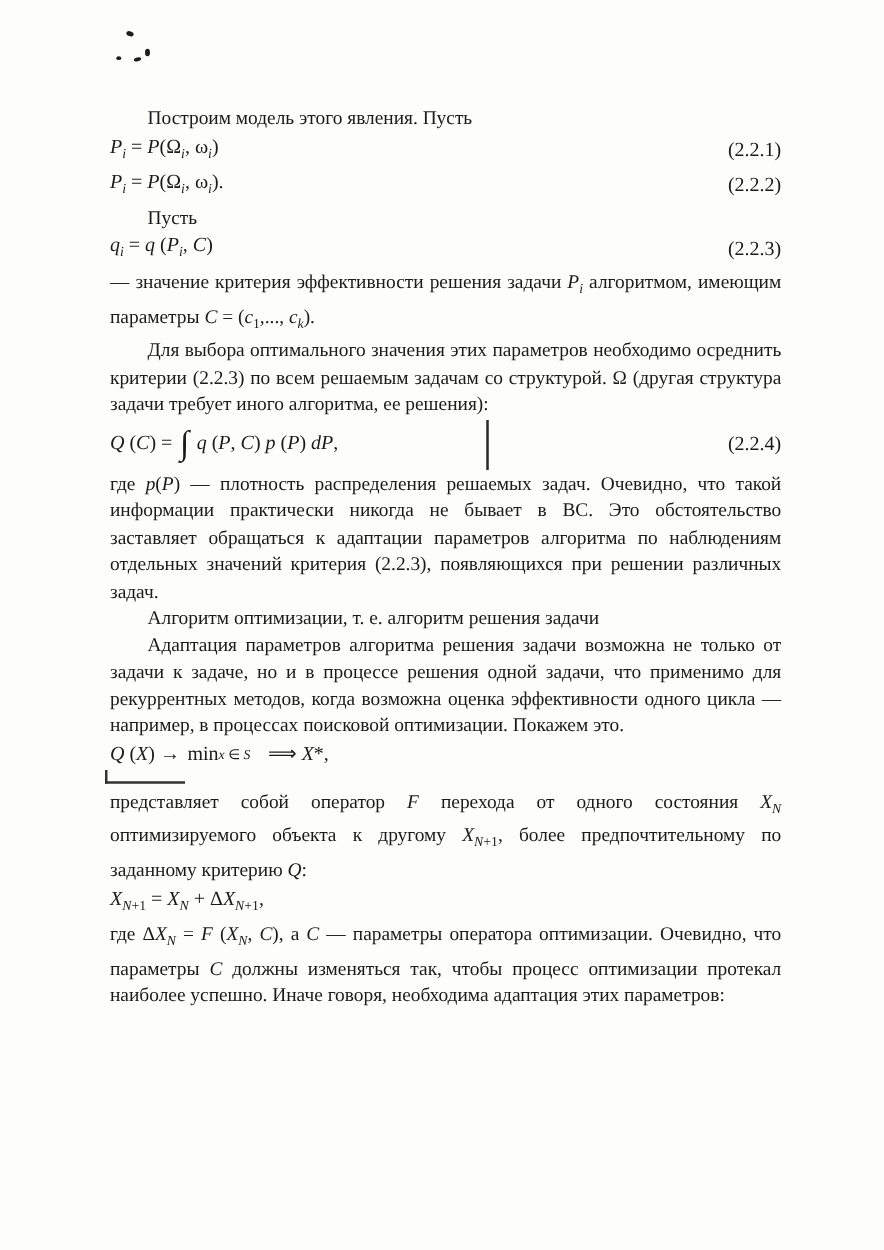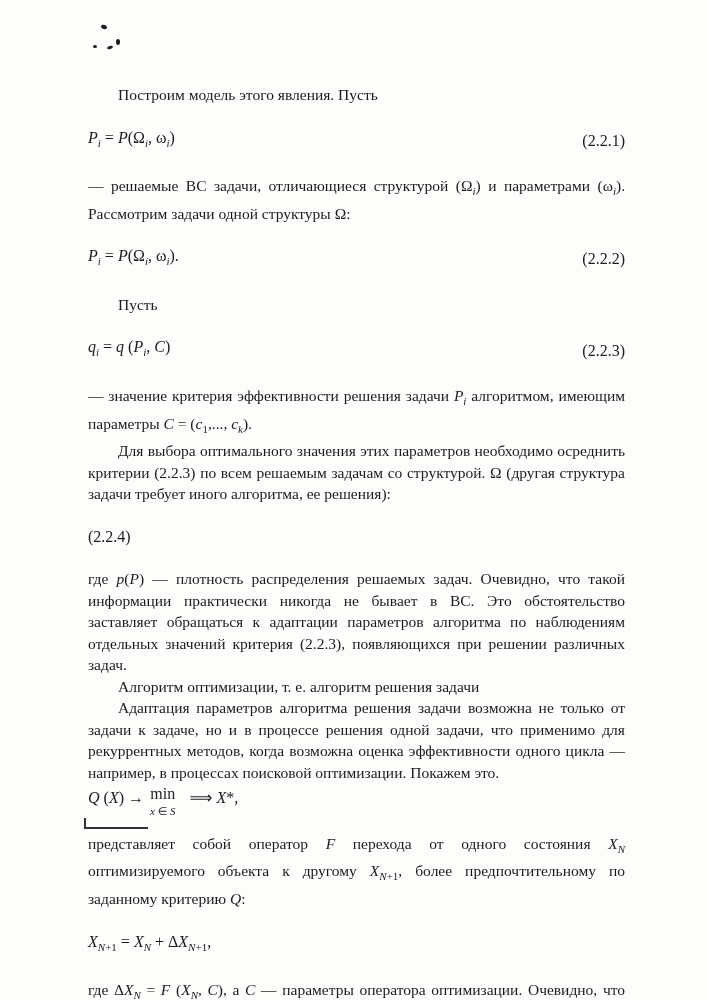--- a/index.html
+++ b/index.html
@@ -22,21 +22,21 @@
   }
   p {
     margin: 0;
     text-align: justify;
   }
   p.indent { text-indent: 30px; }
   .eq {
     display: flex;
     justify-content: space-between;
     align-items: center;
-    margin: 21px 0;
+    margin: 1px 0;
     font-size: 16px;
   }
   .eq-body { white-space: nowrap; }
   .eq-num { text-align: left; }
   sub { font-size: 11px; }
   .integral {
     font-size: 27px;
     vertical-align: -4px;
     padding: 0 2px;
   }
@@ -44,21 +44,21 @@
     display: inline-block;
     width: 0;
     height: 40px;
     border-left: 2px solid #2a2a2a;
     margin-left: 118px;
     vertical-align: middle;
   }
   .eq-min { position: relative; margin: 0 0 16px 0; }
   .minstack {
     display: inline-flex;
-    flex-direction: column;
+    flex-direction: row;
     align-items: center;
     vertical-align: middle;
     margin: 0 6px;
   }
   .minstack .under { font-size: 11px; line-height: 12px; }
   .bigarrow { font-size: 17px; padding: 0 4px; }
   .corner-artifact {
     position: absolute;
     left: -4px;
     bottom: -12px;
@@ -89,39 +89,41 @@
 
   <div class="content">
 
     <p class="indent">Построим модель этого явления. Пусть</p>
 
     <div class="eq">
       <span class="eq-body"><i>P<sub>i</sub></i> = <i>P</i>(Ω<i><sub>i</sub></i>, ω<i><sub>i</sub></i>)</span>
       <span class="eq-num">(2.2.1)</span>
     </div>
 
-    <p>— решаемые ВС задачи, отличающиеся структурой (Ω<i><sub>i</sub></i>) и параметрами (ω<i><sub>i</sub></i>). Рассмотрим задачи одной структуры Ω:</p>
 
     <div class="eq">
       <span class="eq-body"><i>P<sub>i</sub></i> = <i>P</i>(Ω<i><sub>i</sub></i>, ω<i><sub>i</sub></i>).</span>
       <span class="eq-num">(2.2.2)</span>
     </div>
 
     <p class="indent">Пусть</p>
 
     <div class="eq">
       <span class="eq-body"><i>q<sub>i</sub></i> = <i>q</i> (<i>P<sub>i</sub></i>, <i>C</i>)</span>
       <span class="eq-num">(2.2.3)</span>
     </div>
 
     <p>— значение критерия эффективности решения задачи <i>P<sub>i</sub></i> алгоритмом, имеющим параметры <i>C</i> = (<i>c</i><sub>1</sub>,..., <i>c<sub>k</sub></i>).</p>
 
     <p class="indent">Для выбора оптимального значения этих параметров необходимо осреднить критерии (2.2.3) по всем решаемым задачам со структурой. Ω (другая структура задачи требует иного алгоритма, ее решения):</p>
 
     <div class="eq">
+      <span class="eq-body">
+        <span><i>Q</i> (<i>C</i>) = <span class="integral">∫</span> <i>q</i> (<i>P</i>, <i>C</i>) <i>p</i> (<i>P</i>) <i>dP</i>,</span><span class="vbar"></span>
+      </span>
       <span class="eq-num">(2.2.4)</span>
     </div>
 
     <p>где <i>p</i>(<i>P</i>) — плотность распределения решаемых задач. Очевидно, что такой информации практически никогда не бывает в ВС. Это обстоятельство заставляет обращаться к адаптации параметров алгоритма по наблюдениям отдельных значений критерия (2.2.3), появляющихся при решении различных задач.</p>
 
     <p class="indent">Алгоритм оптимизации, т. е. алгоритм решения задачи</p>
 
     <p class="indent">Адаптация параметров алгоритма решения задачи возможна не только от задачи к задаче, но и в процессе решения одной задачи, что применимо для рекуррентных методов, когда возможна оценка эффективности одного цикла — например, в процессах поисковой оптимизации. Покажем это.</p>
 
     <div class="eq eq-min">

